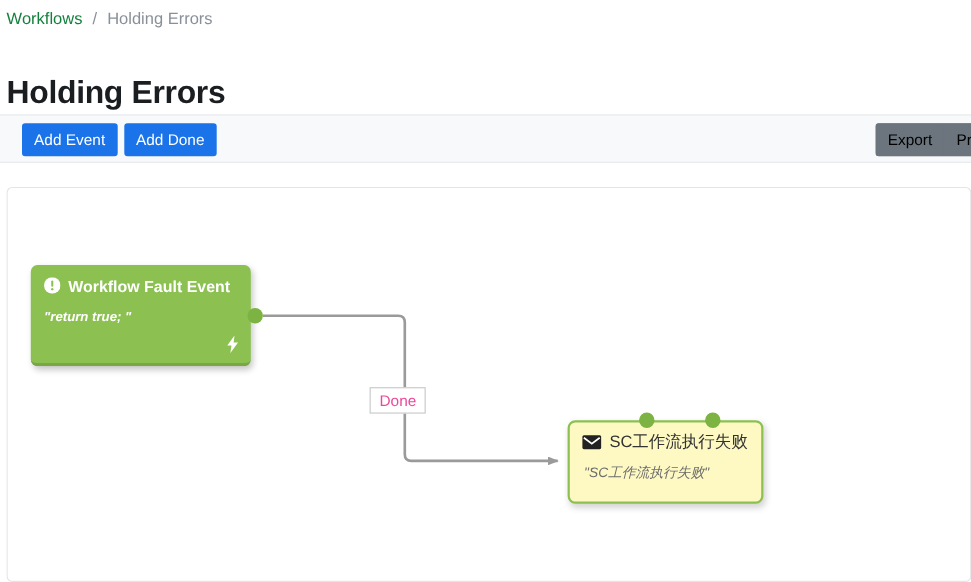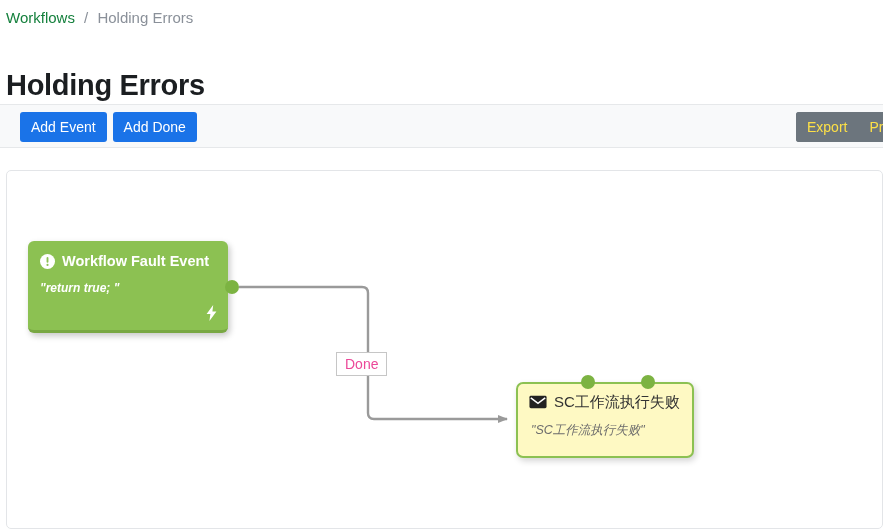--- a/index.html
+++ b/index.html
@@ -87,21 +87,21 @@
     left: 796px;
     top: 7px;
     display: flex;
     background: #6c757d;
     border-radius: 3px 0 0 3px;
     height: 30px;
     overflow: hidden;
   }
   .btn-secondary {
     background: #6c757d;
-    color: #fde047;
+    color: #000000;
     border: none;
     font-size: 14px;
     font-family: "Liberation Sans", sans-serif;
     padding: 0 11px;
     height: 30px;
     line-height: 30px;
     cursor: pointer;
     white-space: nowrap;
   }
 
@@ -155,21 +155,21 @@
   }
   .node-fault .node-title {
     position: absolute;
     left: 12px;
     top: 11px;
     color: #ffffff;
     font-size: 14.5px;
     font-weight: bold;
     line-height: 18px;
     display: flex;
-    align-items: center;
+    align-items: flex-start;
     gap: 7px;
     white-space: nowrap;
   }
   .node-fault .node-sub {
     position: absolute;
     left: 12px;
     top: 39px;
     color: #ffffff;
     font-size: 12px;
     font-style: italic;

